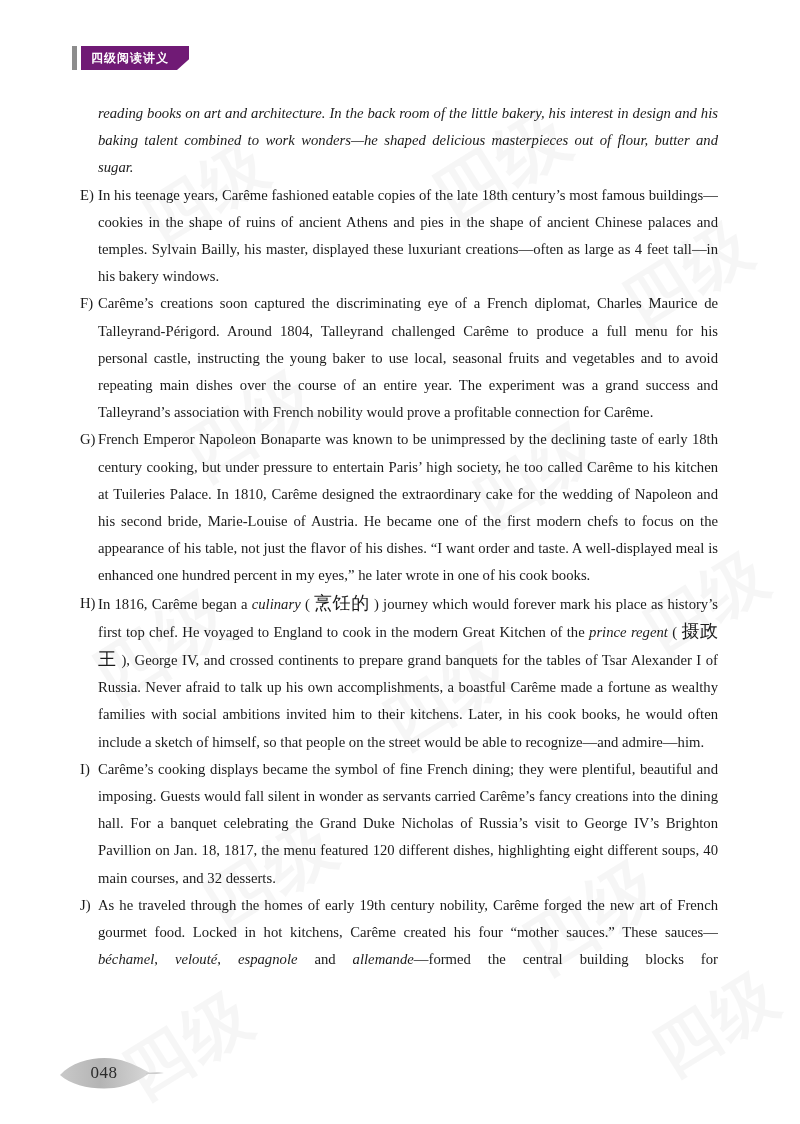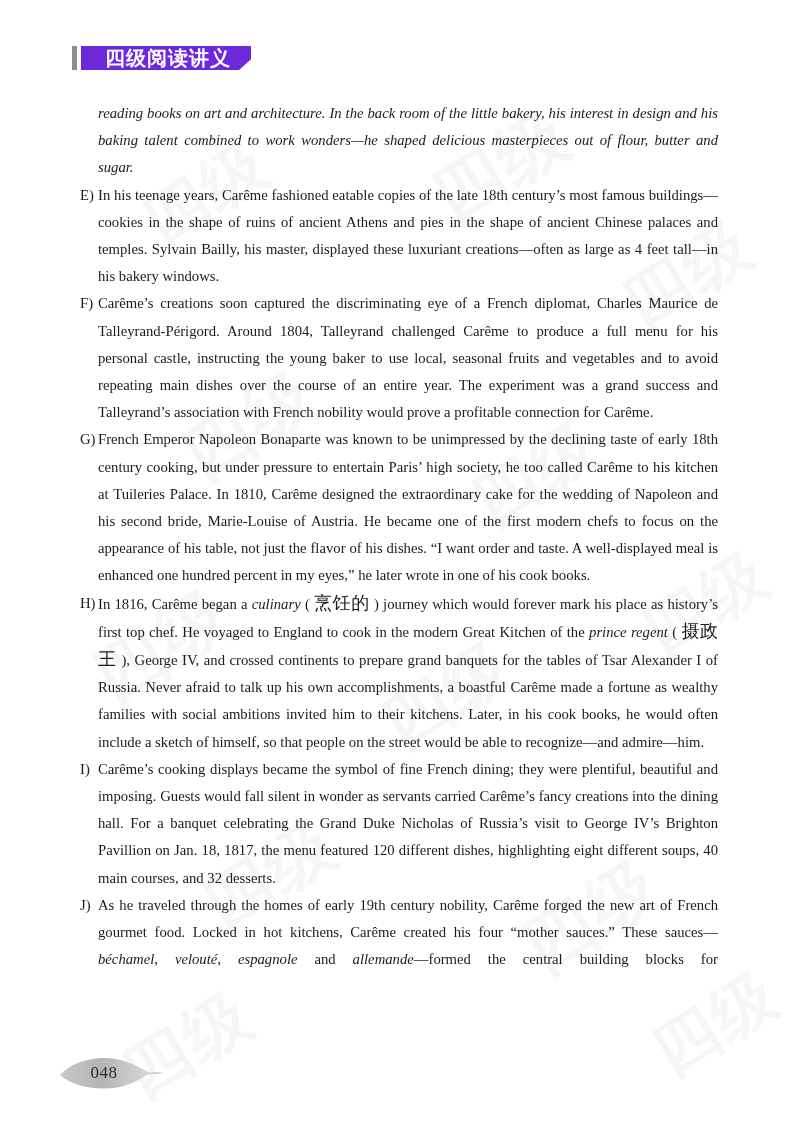--- a/index.html
+++ b/index.html
@@ -52,27 +52,27 @@
     display: flex;
     align-items: stretch;
     height: 24px;
   }
   .banner-accent {
     width: 5px;
     background: #8d8d8d;
     margin-right: 4px;
   }
   .banner-body {
-    background: #6d28d9;
+    background: #701a75;
     color: #ffffff;
     font-family: "DejaVu Sans", sans-serif;
-    font-size: 20px;
+    font-size: 12px;
     font-weight: 600;
     line-height: 24px;
-    padding: 0 20px 0 24px;
+    padding: 0 20px 0 10px;
     letter-spacing: 1px;
     -webkit-clip-path: polygon(0 0, 100% 0, 100% 55%, calc(100% - 12px) 100%, 0 100%);
     clip-path: polygon(0 0, 100% 0, 100% 55%, calc(100% - 12px) 100%, 0 100%);
   }
 
   
   #content {
     position: absolute;
     left: 80px;
     top: 100px;

